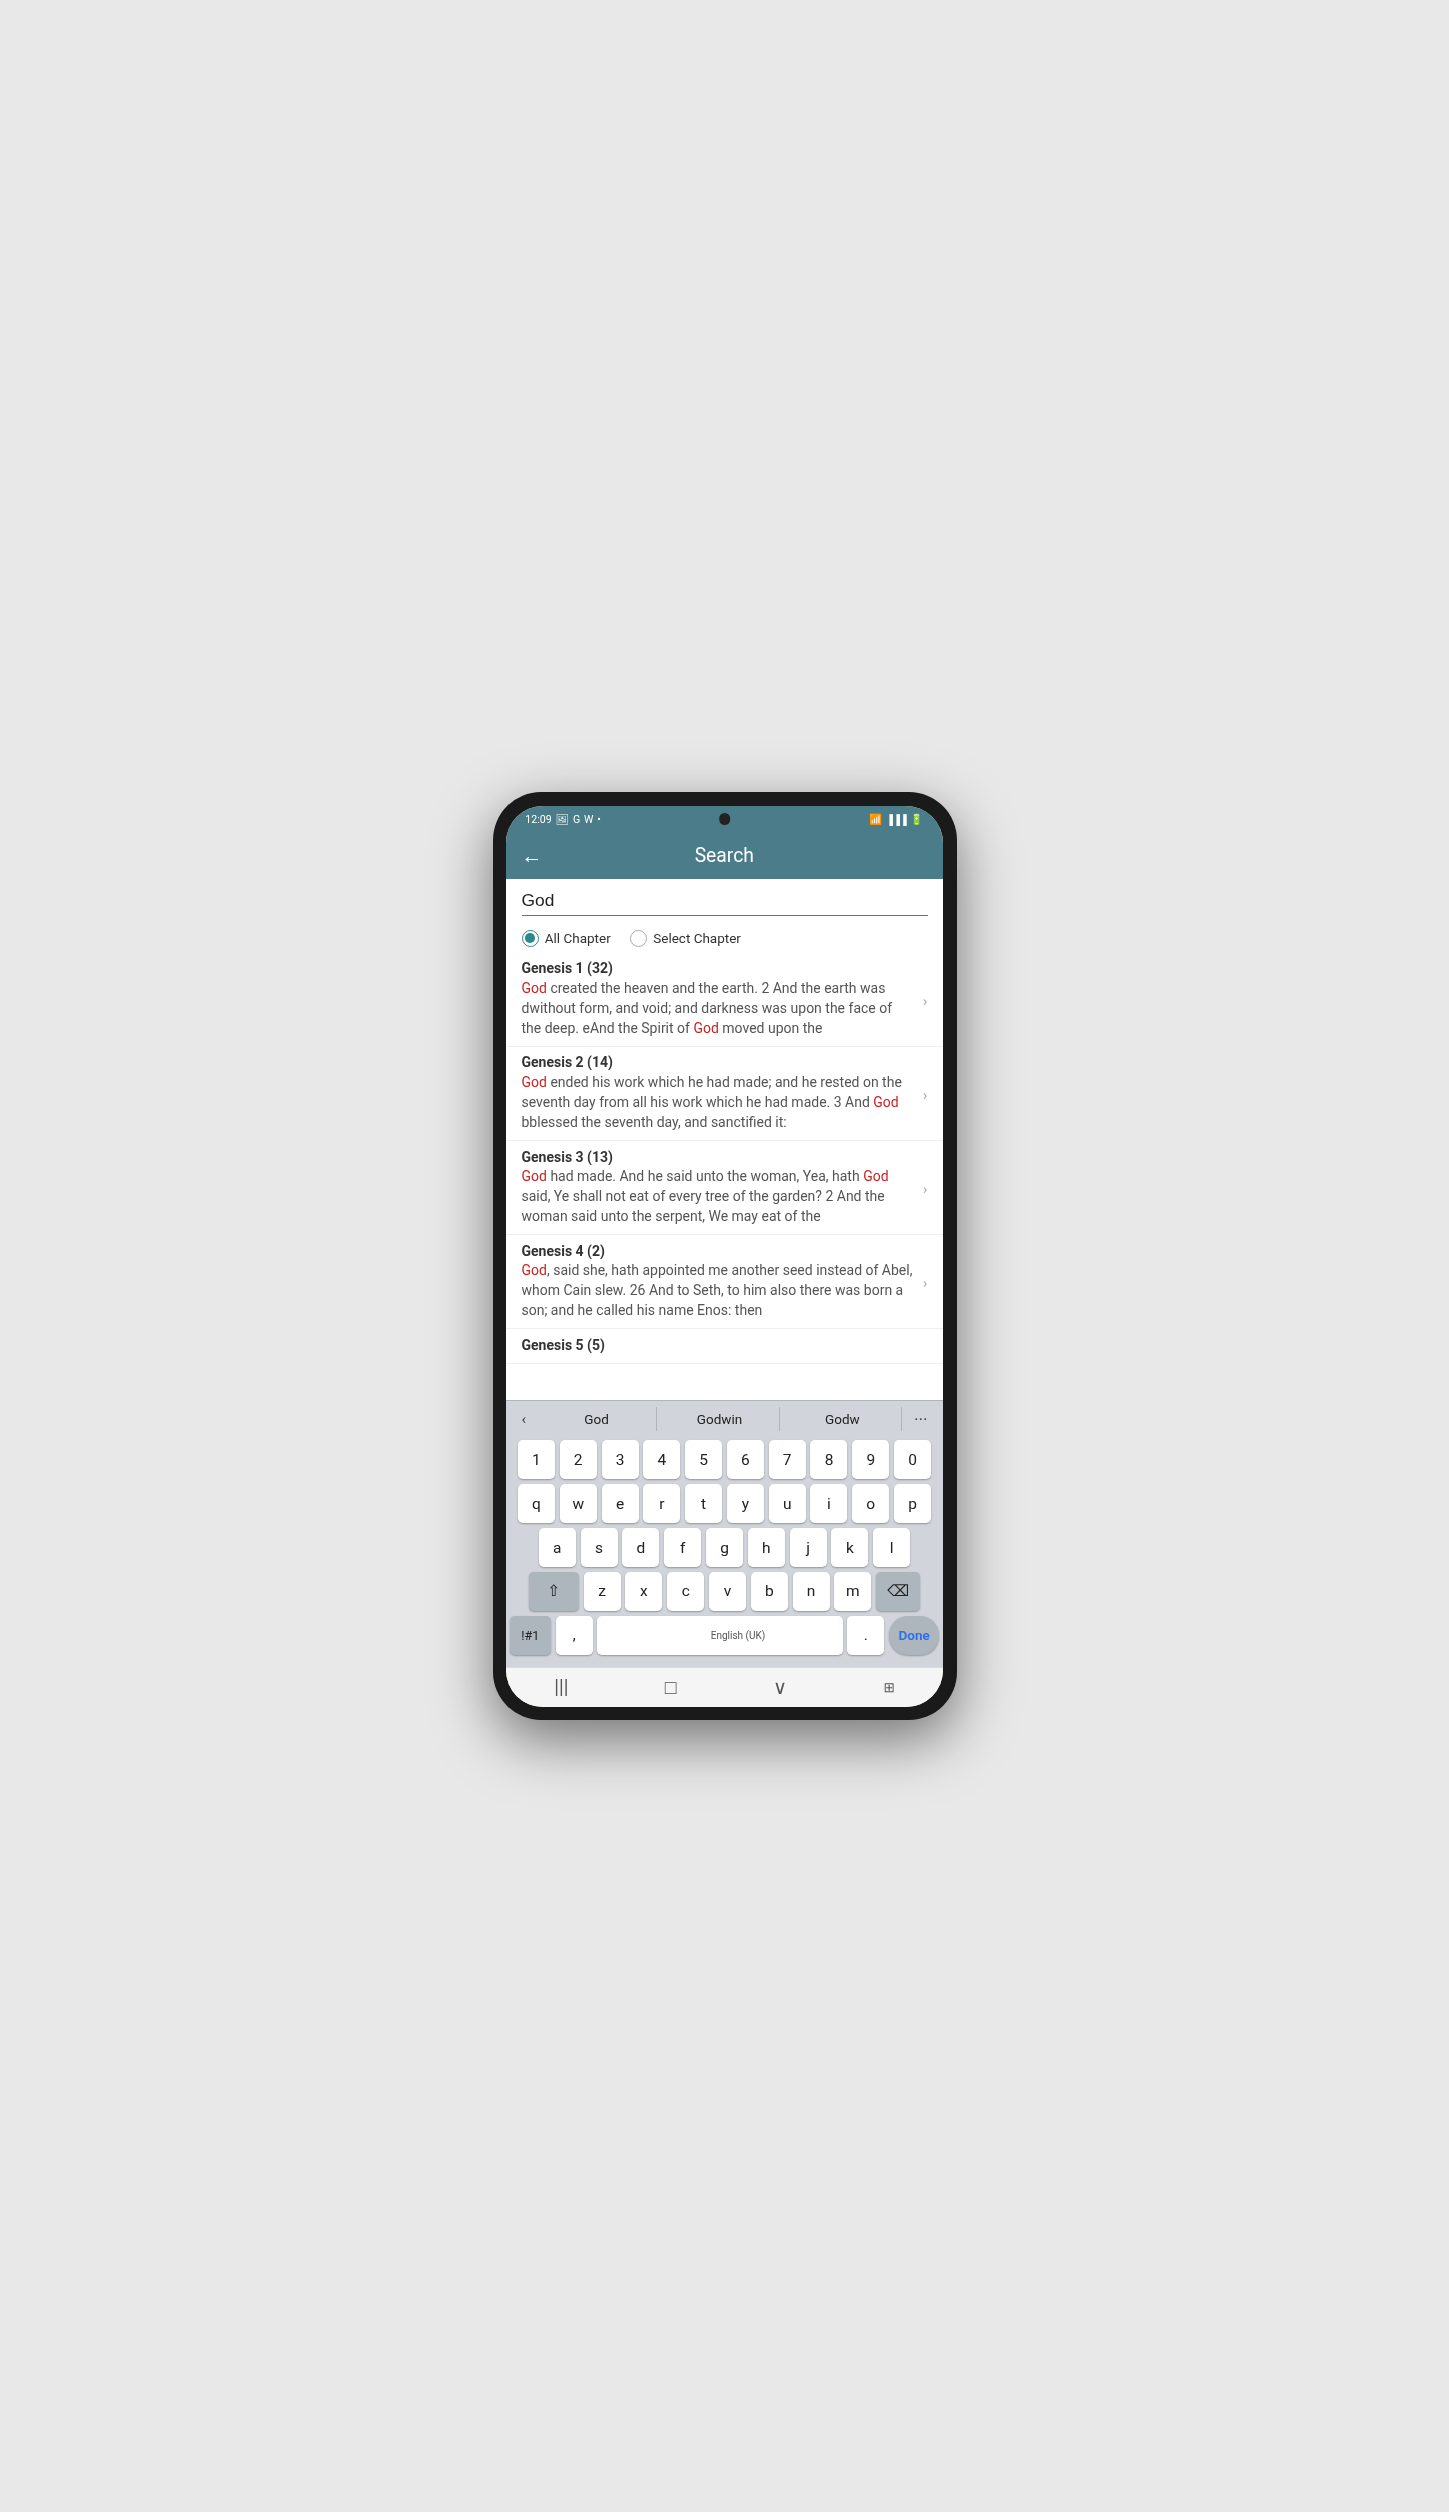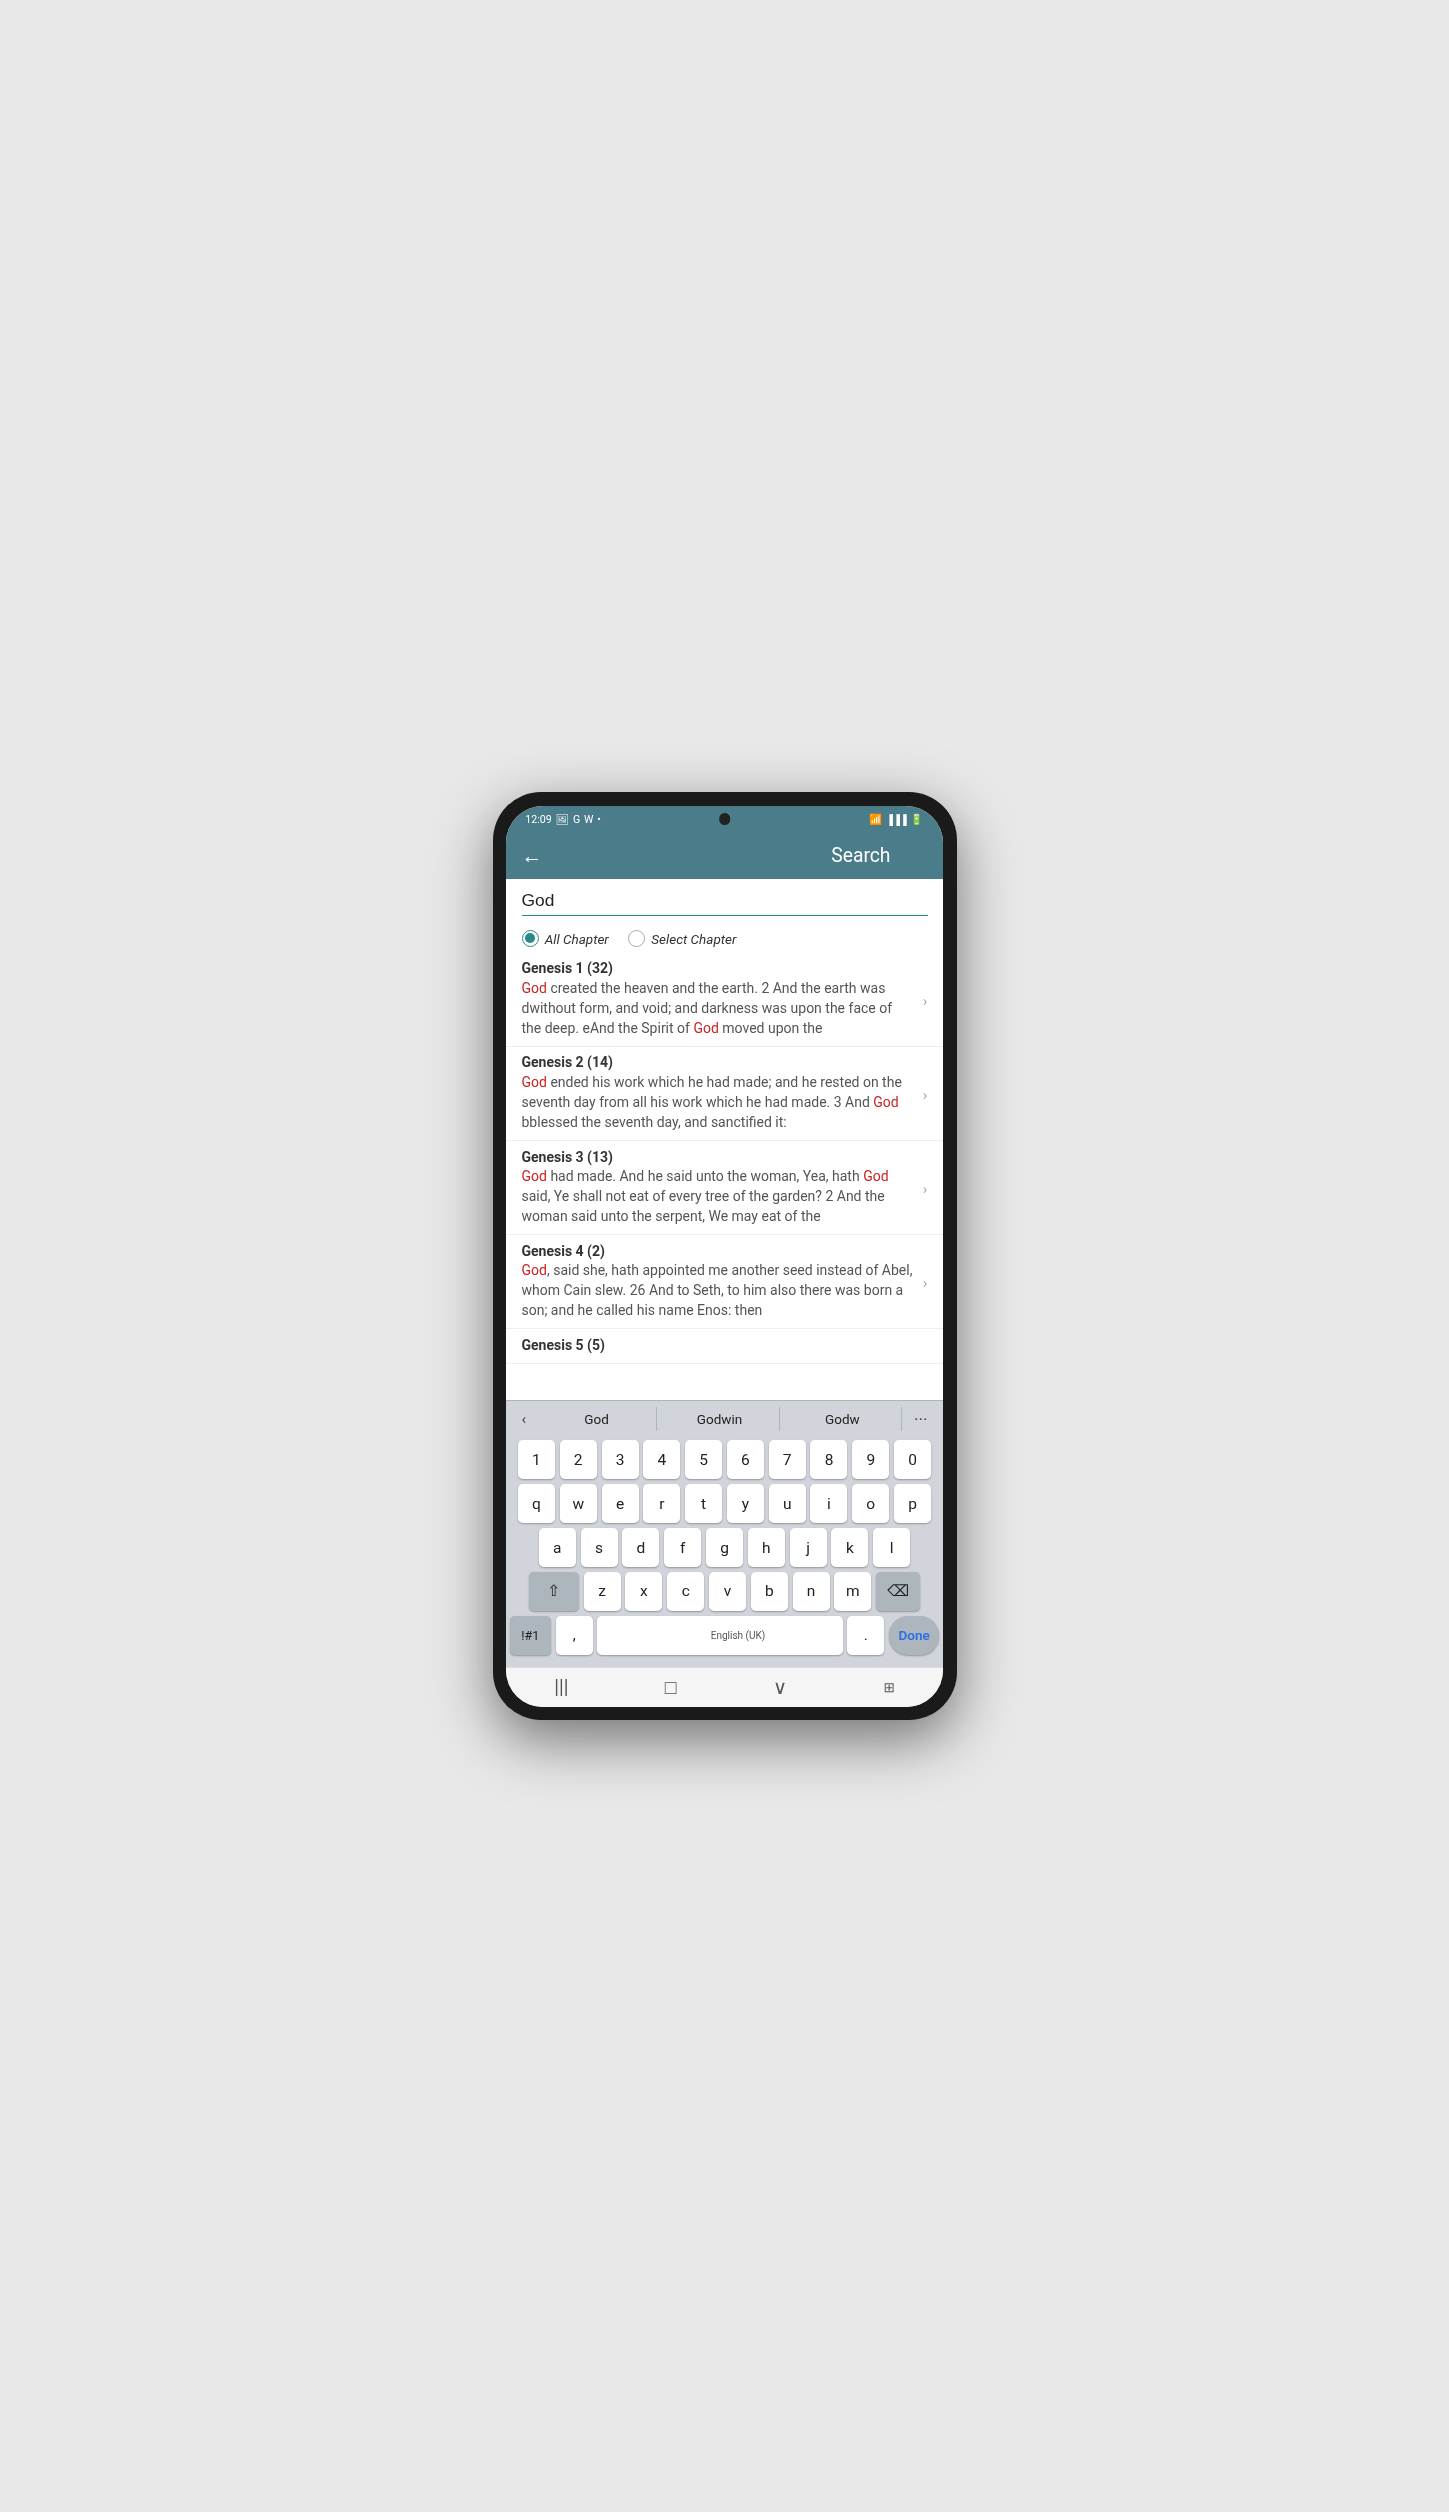--- a/index.html
+++ b/index.html
@@ -62,21 +62,21 @@
     .back-btn {
       font-size: 21px;
       margin-right: 15.5px;
       cursor: pointer;
       color: #fff;
     }
     .header-title {
       font-size: 19.3px;
       font-weight: 400;
       flex: 1;
-      text-align: right;
+      text-align: center;
       margin-right: 37px;
     }
     
     .search-area {
       padding: 11.6px 15.5px 3.9px;
       background: #fff;
     }
     .search-input-row {
       border-bottom: 1.9px solid #2a8a8a;
       padding-bottom: 3.9px;
@@ -91,25 +91,24 @@
     
     .radio-row {
       display: flex;
       align-items: center;
       gap: 19.3px;
       padding: 9.7px 15.5px 5.8px;
       background: #fff;
     }
     .radio-option {
       display: flex;
-      align-items: flex-end;
+      align-items: center;
       gap: 5.8px;
       font-size: 13.5px;
       color: #333;
-      font-style: italic;
     }
     .radio-circle {
       width: 17.4px; height: 17.4px;
       border-radius: 50%;
       border: 1.9px solid #2a8a8a;
       display: flex; align-items: center; justify-content: center;
     }
     .radio-circle.selected::after {
       content: '';
       width: 9.7px; height: 9.7px;

